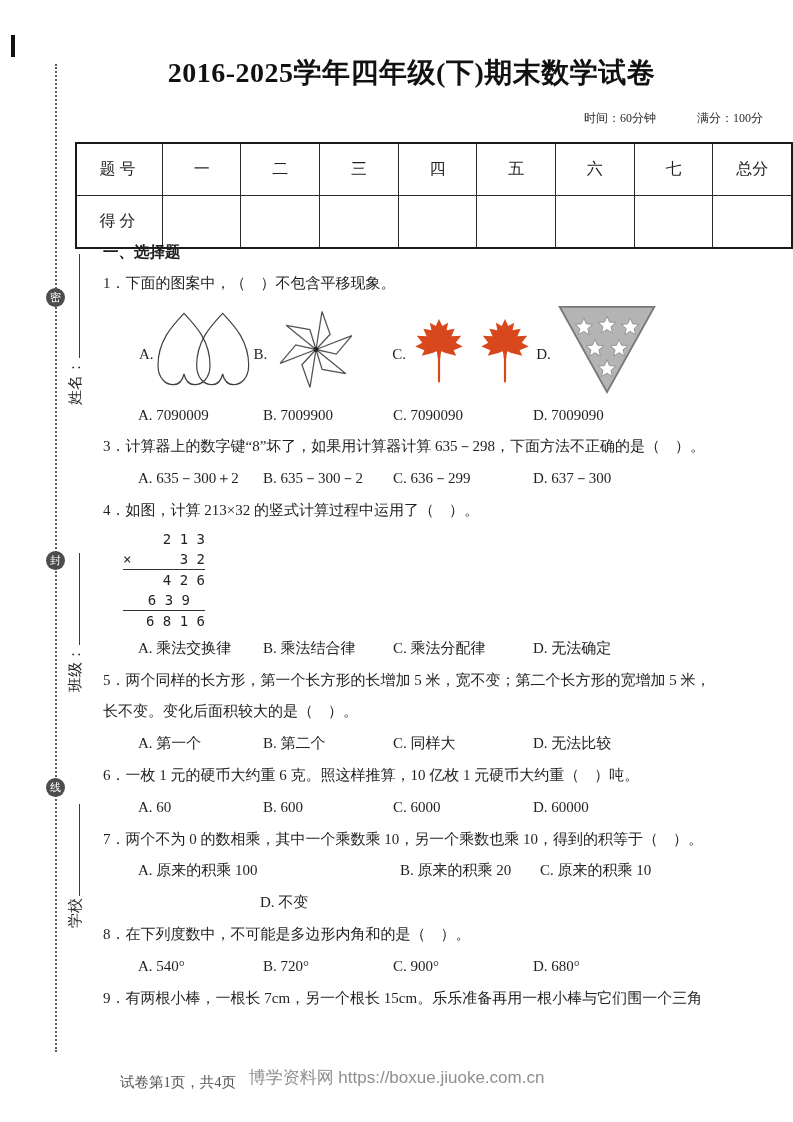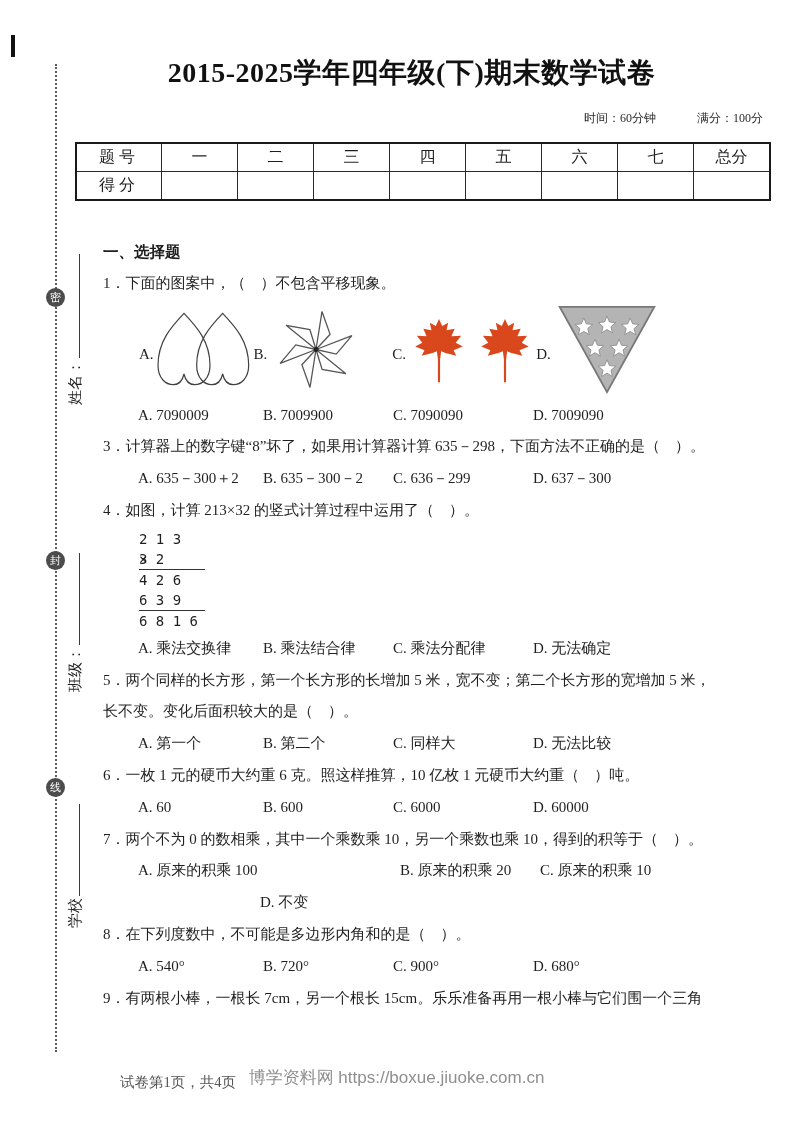--- a/index.html
+++ b/index.html
@@ -14,21 +14,21 @@
               transform-origin:0 100%;transform:rotate(-90deg);}
   .blank{display:inline-block;height:14px;border-bottom:1.4px solid #3a3a3a;margin-left:2px;}
   
   .title{position:absolute;left:60px;right:30px;top:54px;margin:0;text-align:center;
          font-size:28px;font-weight:bold;letter-spacing:0.5px;color:#111;}
   .meta{position:absolute;right:30px;top:110px;font-size:12px;color:#2a2a2a;}
   .meta span{margin-left:38px;}
   
   .score-table{position:absolute;left:75px;top:142px;border-collapse:collapse;table-layout:fixed;}
   .score-table td{border:1.2px solid #2a2a2a;height:27px;text-align:center;font-size:16px;
-                  width:75px;padding:0;}
+                  width:75px;padding:12px;}
   .score-table td.first{width:84px;letter-spacing:4px;}
   .score-table{border:2.5px solid #1a1a1a;}
   
   .content{position:absolute;left:103px;top:236px;width:666px;font-size:15px;}
   .line{line-height:31.8px;white-space:nowrap;}
   .heading{font-weight:bold;font-size:15.5px;}
   .opts{padding-left:35px;}
   .opts .oA{display:inline-block;width:125px;}
   .opts .oB{display:inline-block;width:130px;}
   .opts .oC{display:inline-block;width:140px;}
@@ -38,21 +38,21 @@
   
   .figure-row{display:flex;align-items:center;height:100px;}
   .figlabel{position:relative;top:5px;}
   .fl-a{margin-left:36px;}
   .fl-c{margin-left:30px;}
   .fl-d{margin-left:4px;}
   .fig{flex:0 0 auto;}
   
   .mult{width:82px;margin:2px 0 2px 20px;font-family:"DejaVu Sans Mono",monospace;
         font-size:14px;}
-  .mrow{height:20px;line-height:20px;position:relative;margin-left:16px;}
+  .mrow{height:20px;line-height:20px;text-align:right;position:relative;}
   .mline{border-bottom:1.4px solid #333;}
   .msign{position:absolute;left:0;top:0;}
   .mshift{padding-right:15px;}
   
   .watermark{position:absolute;left:0;right:0;top:1066px;text-align:center;font-size:17px;
              color:#8f8f8f;font-family:"Liberation Sans","DejaVu Sans",sans-serif;}
   .page-info{position:absolute;left:120px;right:0;top:1073px;font-size:14.5px;color:#555;}
 </style>
 </head>
 <body>
@@ -68,21 +68,21 @@
   <div class="side-label" style="top:384px">
     <span>姓名：</span><span class="blank" style="width:104px"></span>
   </div>
   <div class="side-label" style="top:671px">
     <span>班级：</span><span class="blank" style="width:92px"></span>
   </div>
   <div class="side-label" style="top:907px">
     <span>学校</span><span class="blank" style="width:92px"></span>
   </div>
 
-  <h1 class="title">2015-2025学年四年级(下)期末数学试卷</h1>
+  <h1 class="title">2016-2025学年四年级(下)期末数学试卷</h1>
   <div class="meta">
     <span>时间：60分钟</span>
     <span>满分：100分</span>
   </div>
 
   <table class="score-table">
     <tbody>
         <tr>
       <td class="first">题号</td>
       <td>一</td>

